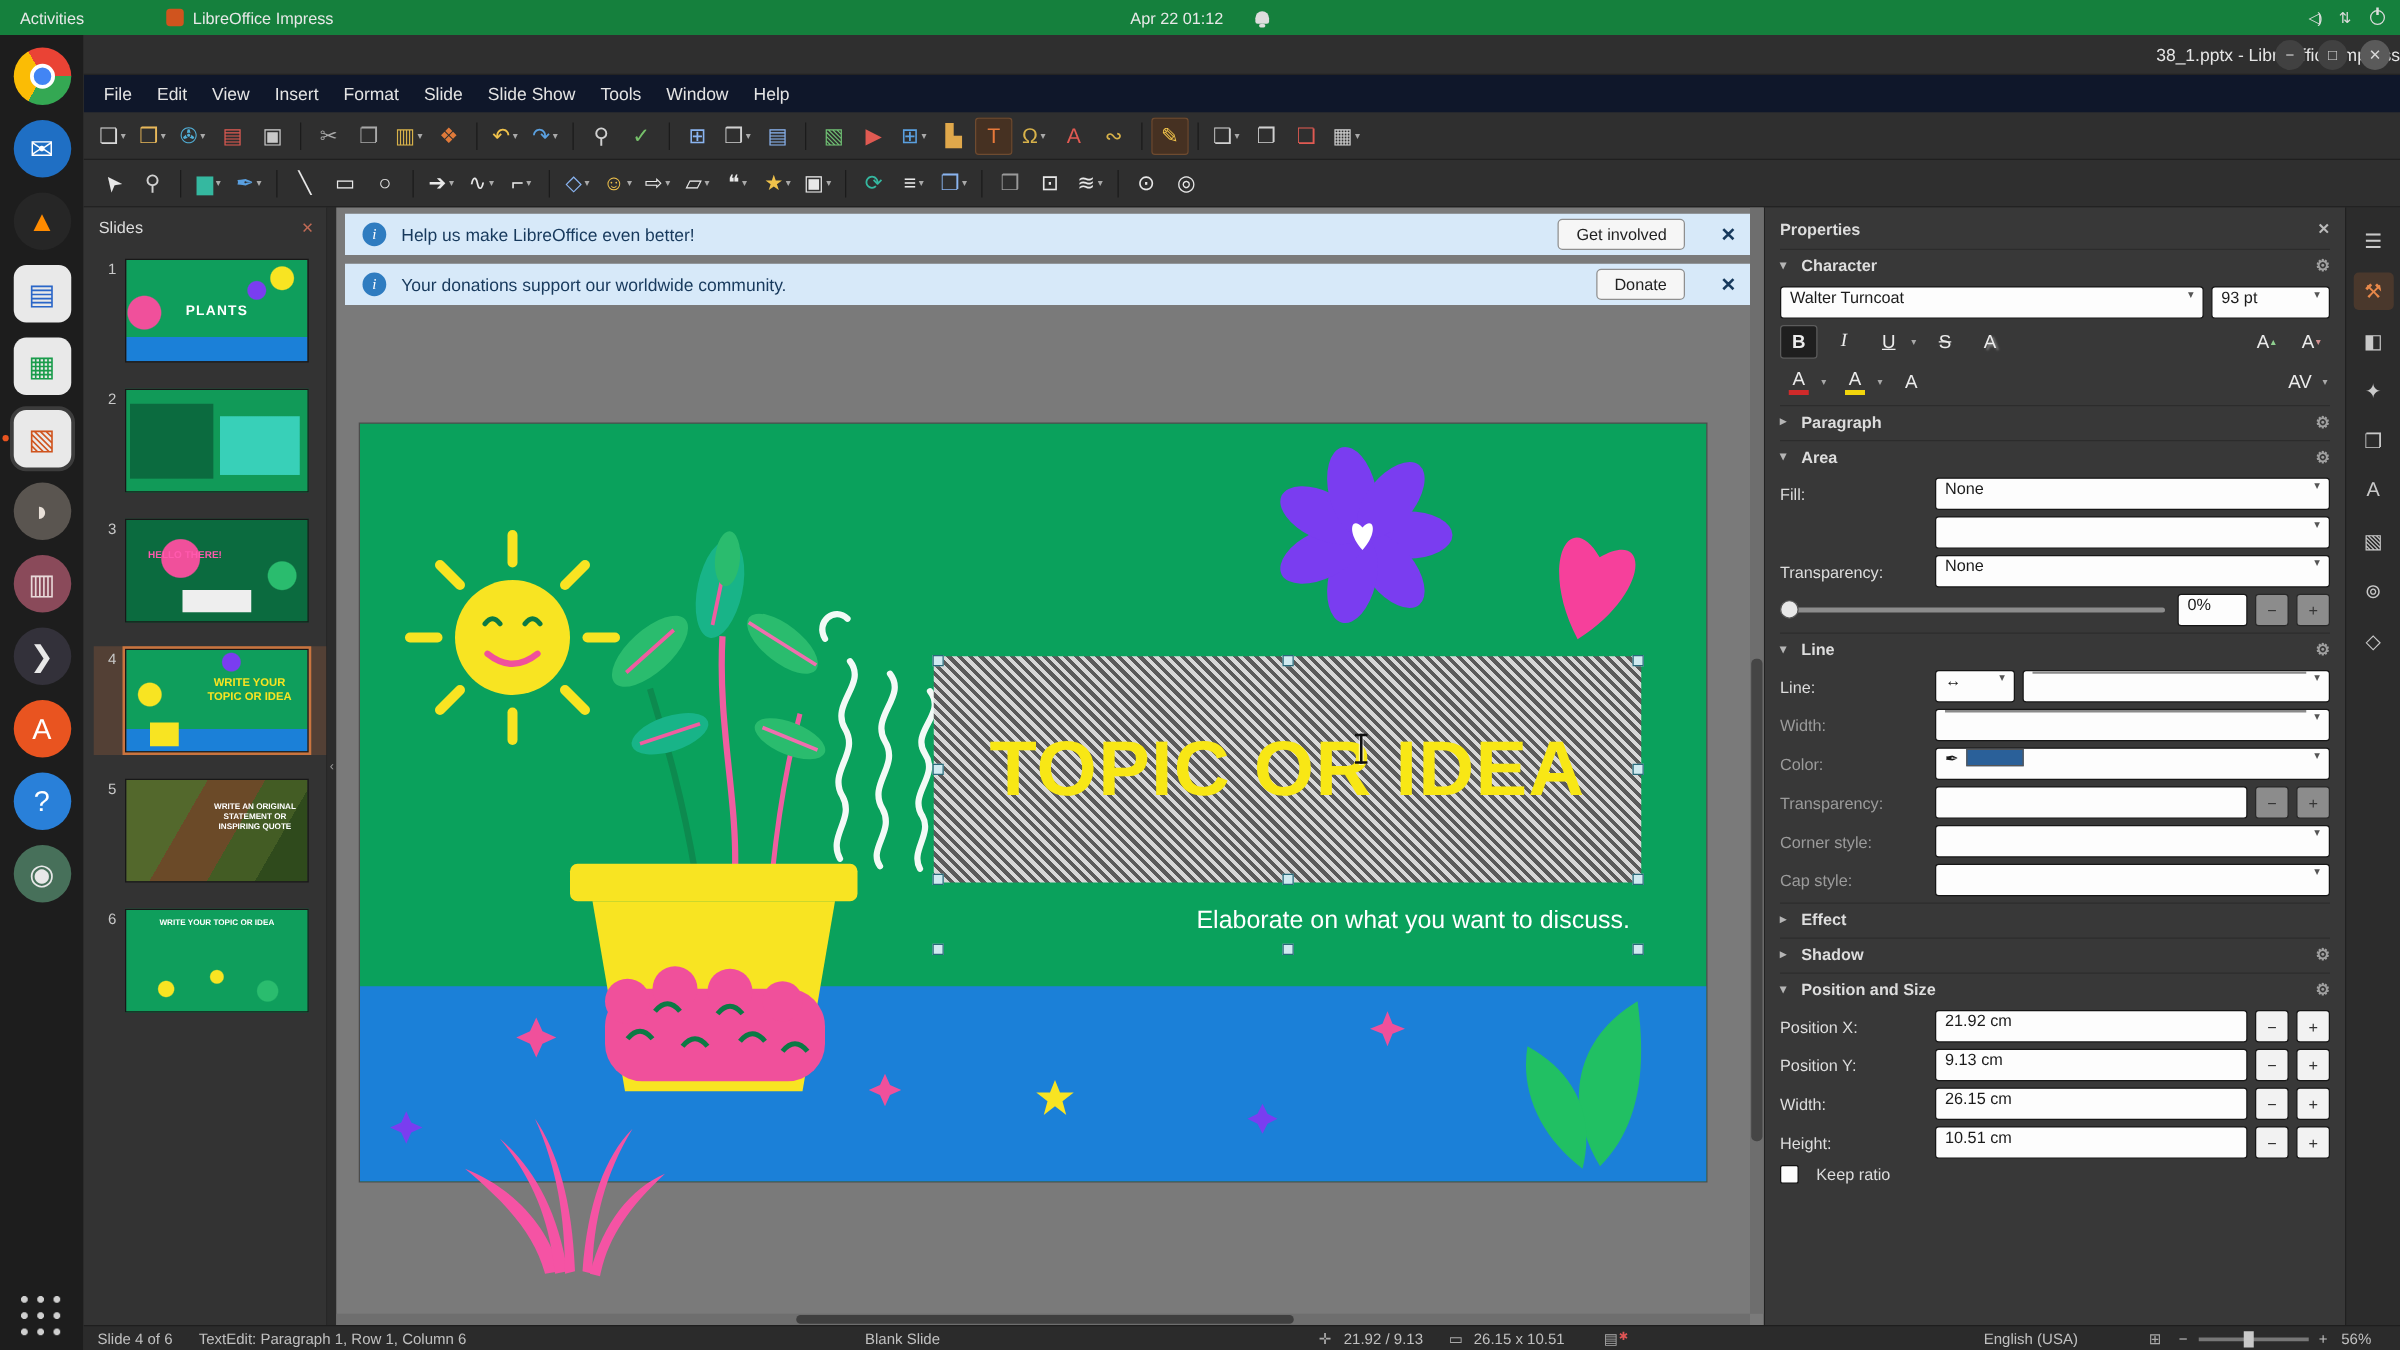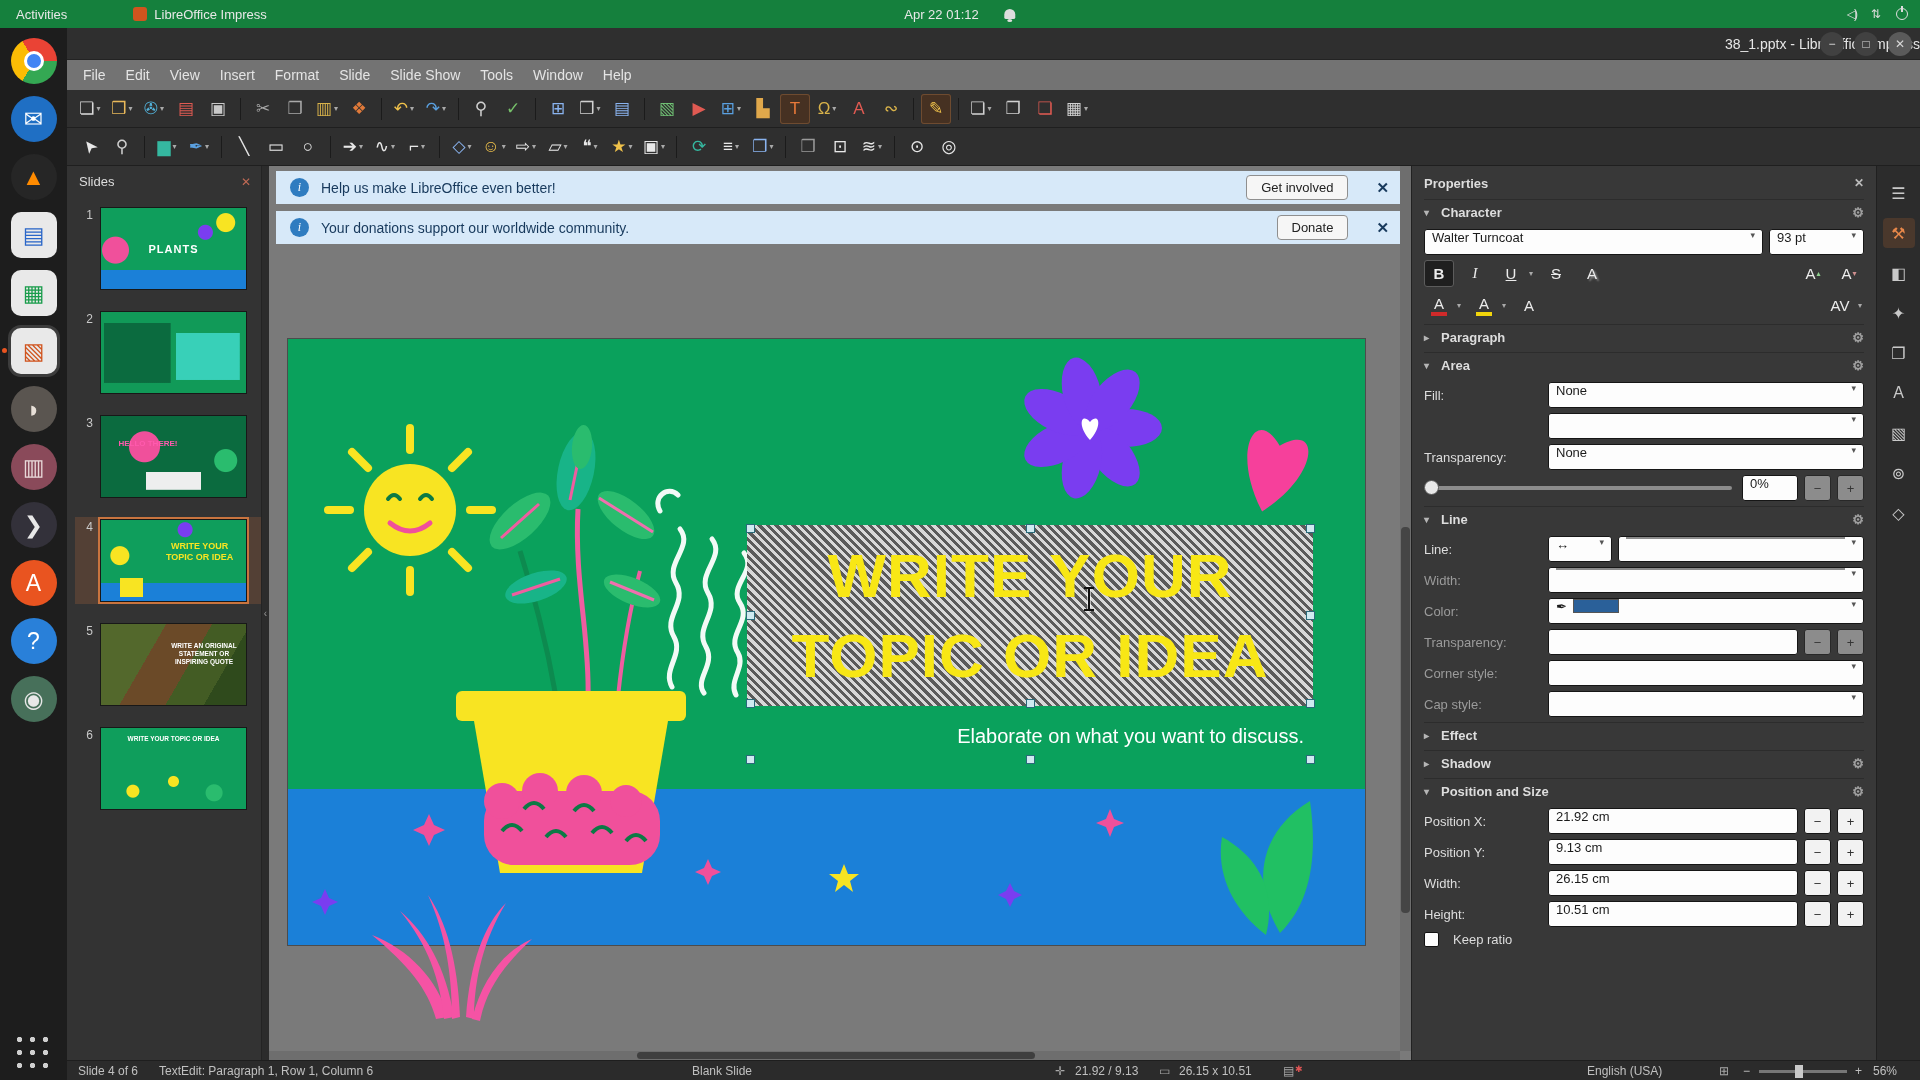--- a/index.html
+++ b/index.html
@@ -30,21 +30,21 @@
   .ic-chrome{background:conic-gradient(from -30deg,#ea4335 0 120deg,#34a853 120deg 240deg,#fbbc05 240deg 360deg);border-radius:50%}
   .ic-chrome::after{content:"";position:absolute;inset:13px;border-radius:50%;background:#4285f4;border:3px solid #fff}
   .app-grid{margin-top:auto;width:36px;height:36px;flex:none;background:radial-gradient(#cfcfcf 2.4px,rgba(0,0,0,0) 3px) -3px -3px/13px 13px}
 
   
   .app{position:absolute;left:67px;top:28px;right:0;bottom:0;background:#2f2f2f}
   .titlebar{height:32px;background:#2f2f2f;border-bottom:1px solid #232323;display:flex;align-items:center;justify-content:flex-end;position:relative;color:#e6e6e6;font-size:14px;font-weight:normal}
   .winbtns{position:absolute;right:8px;top:4px;display:flex;gap:10px}
   .winbtn{width:24px;height:24px;border-radius:50%;background:#414141;color:#d8d8d8;display:flex;align-items:center;justify-content:center;font-size:12px}
   .winbtn.close{background:#5a5a5a}
-  .menubar{height:30px;background:#737373;display:flex;align-items:stretch;padding-left:6px;font-size:14px;color:#e4e4e4}
+  .menubar{height:30px;background:#0f172a;display:flex;align-items:stretch;padding-left:6px;font-size:14px;color:#e4e4e4}
   .menu-item{display:flex;align-items:center;padding:0 10px}
   .toolbar{height:38px;background:#2f2f2f;border-bottom:1px solid #1f1f1f;display:flex;align-items:center;padding:0 8px}
   .tb-items{display:flex;align-items:center;gap:2px;height:100%}
   .tbi{min-width:30px;height:30px;display:flex;align-items:center;justify-content:center;gap:2px;border-radius:3px;padding:0 3px}
   .tbi .glyph{font-size:17px;line-height:1}
   .tbi .dd{font-size:8px;color:#a9a9a9}
   .tbi.active{background:#463122;box-shadow:inset 0 0 0 1px #6e4b30}
   .tb-sep{width:1px;height:22px;background:#1b1b1b;margin:0 5px;align-self:center}
   .rot-nw .glyph{display:inline-block;transform:rotate(-128deg)}
 
@@ -609,21 +609,20 @@
             <path d="M160,678 C150,640 120,610 84,596 C120,626 140,650 148,680 Z"></path>
             <path d="M166,678 C158,628 138,594 112,572 C140,606 152,640 156,680 Z"></path>
             <path d="M172,678 C170,622 158,582 140,556 C158,596 164,636 164,680 Z"></path>
             <path d="M178,678 C182,624 196,586 218,564 C196,600 186,640 186,680 Z"></path>
             <path d="M184,680 C194,640 216,612 244,600 C214,628 198,652 192,682 Z"></path>
           </g>
         </svg>
 
         <div class="hatchbox"></div>
         <div class="slide-title">
-          <div>WRITE YOUR</div>
           <div>TOPIC OR IDEA</div>
         </div>
         <div class="slide-sub">Elaborate on what you want to discuss.</div>
 
         <div class="handle" style="left:458px;top:185px"></div>
         <div class="handle" style="left:738px;top:185px"></div>
         <div class="handle" style="left:1018px;top:185px"></div>
         <div class="handle" style="left:458px;top:272px"></div>
         <div class="handle" style="left:1018px;top:272px"></div>
         <div class="handle" style="left:458px;top:360px"></div>

